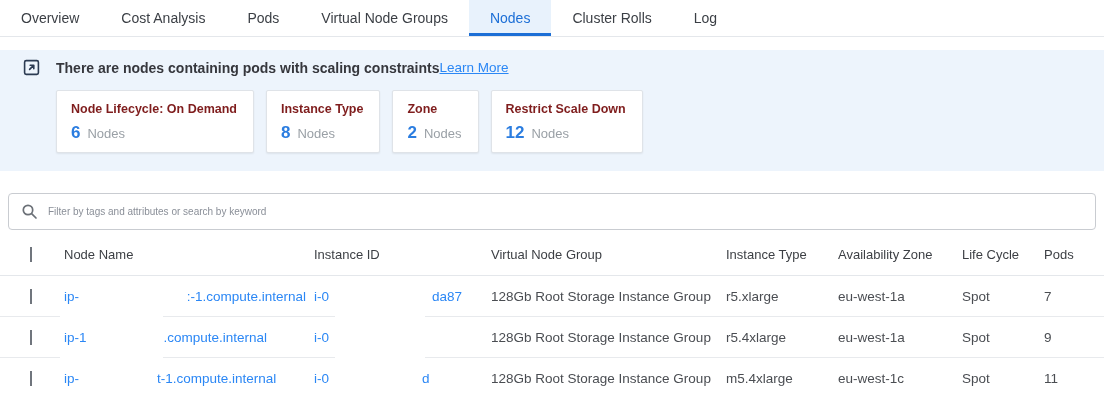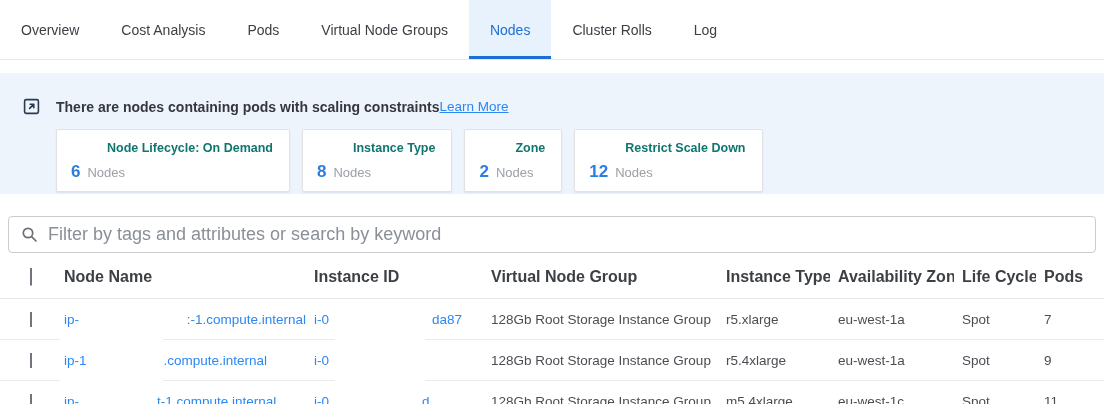--- a/index.html
+++ b/index.html
@@ -4,74 +4,74 @@
 <style>
   * { margin:0; padding:0; box-sizing:border-box; }
   html,body { background:#fff; }
   body {
     width:1104px; height:404px; overflow:hidden;
     font-family:"Liberation Sans","DejaVu Sans",sans-serif;
     color:#3b3f45;
   }
   
   .tabbar {
-    display:flex; align-items:stretch; height:60px;
+    display:flex; align-items:stretch; height:37px;
     border-bottom:1px solid #e4e7eb; background:#fff;
   }
   .tab {
     display:flex; align-items:center; padding:0 21px;
     font-size:14px; color:#3b3f45; cursor:pointer; white-space:nowrap;
   }
   .tab.active {
     background:#e8f2fc; color:#1c6fd6;
     box-shadow: inset 0 -3px 0 #1c6fd6;
   }
   
   .banner {
     margin-top:13px; background:#edf4fc;
-    padding:24px 22px 16px 22px; height:121px;
+    padding:8px 22px 16px 22px; height:121px;
   }
   .banner-head { display:flex; align-items:center; }
   .banner-icon { width:19px; height:19px; flex:0 0 auto; }
   .banner-msg { margin-left:15px; font-size:14px; font-weight:700; color:#36373d; }
   .banner-link {
     font-size:13.5px; color:#2b87f5;
     text-decoration:underline; cursor:pointer;
   }
   .cards { display:flex; gap:12px; margin-top:13px; margin-left:34px; }
   .card {
     background:#fff; border:1px solid #dfe3e8; border-radius:2px;
     box-shadow:0 1px 2px rgba(0,0,0,.07);
     padding:11px 16px 11px 14px; height:63px; cursor:pointer;
   }
-  .card-title { font-size:12.5px; font-weight:700; color:#0f766e; white-space:nowrap;margin-left:36px; }
+  .card-title { font-size:12.5px; font-weight:700; color:#7f1d1d; white-space:nowrap; }
   .card-count-row { margin-top:7px; display:flex; align-items:baseline; }
   .card-count { font-size:17px; font-weight:600; color:#2b7de0; }
   .card-unit { margin-left:7px; font-size:13px; color:#9aa0a6; }
   
   .searchbar {
     margin:22px 8px 0 8px; height:37px;
     border:1px solid #c9ccd1; border-radius:4px;
     display:flex; align-items:center; padding:0 12px; background:#fff;
   }
   .search-icon { width:17px; height:17px; flex:0 0 auto; }
   .searchbar input {
     border:none; outline:none; flex:1; margin-left:10px;
-    font-family:inherit; font-size:18px; color:#333; background:transparent;
+    font-family:inherit; font-size:10px; color:#333; background:transparent;
   }
   .searchbar input::placeholder { color:#8a8f98; }
   
   .table { margin-top:3px; }
   .trow {
     display:grid;
     grid-template-columns:56px 250px 177px 235px 112px 124px 82px auto;
     align-items:center;
   }
   .thead { height:43px; border-bottom:1px solid #e4e7eb; }
-  .thead .cell { font-size:16px; font-weight:700; color:#3c3f44; }
+  .thead .cell { font-size:13px; font-weight:400; color:#3c3f44; }
   .tbody-row { height:40px; }
   .cell { padding-left:8px; font-size:13.5px; color:#4a4d52; white-space:nowrap; overflow:hidden; }
   .cb-cell { padding-left:30px; }
   .checkbox {
     width:17px; height:17px; border:1.5px solid #70757d; border-radius:3px;
     background:#fff; cursor:pointer;
   }
   .link { color:#2b87f5; cursor:pointer; }
   .frag-row { display:flex; align-items:center; }
   .redact-gap { display:inline-block; height:1px; }

